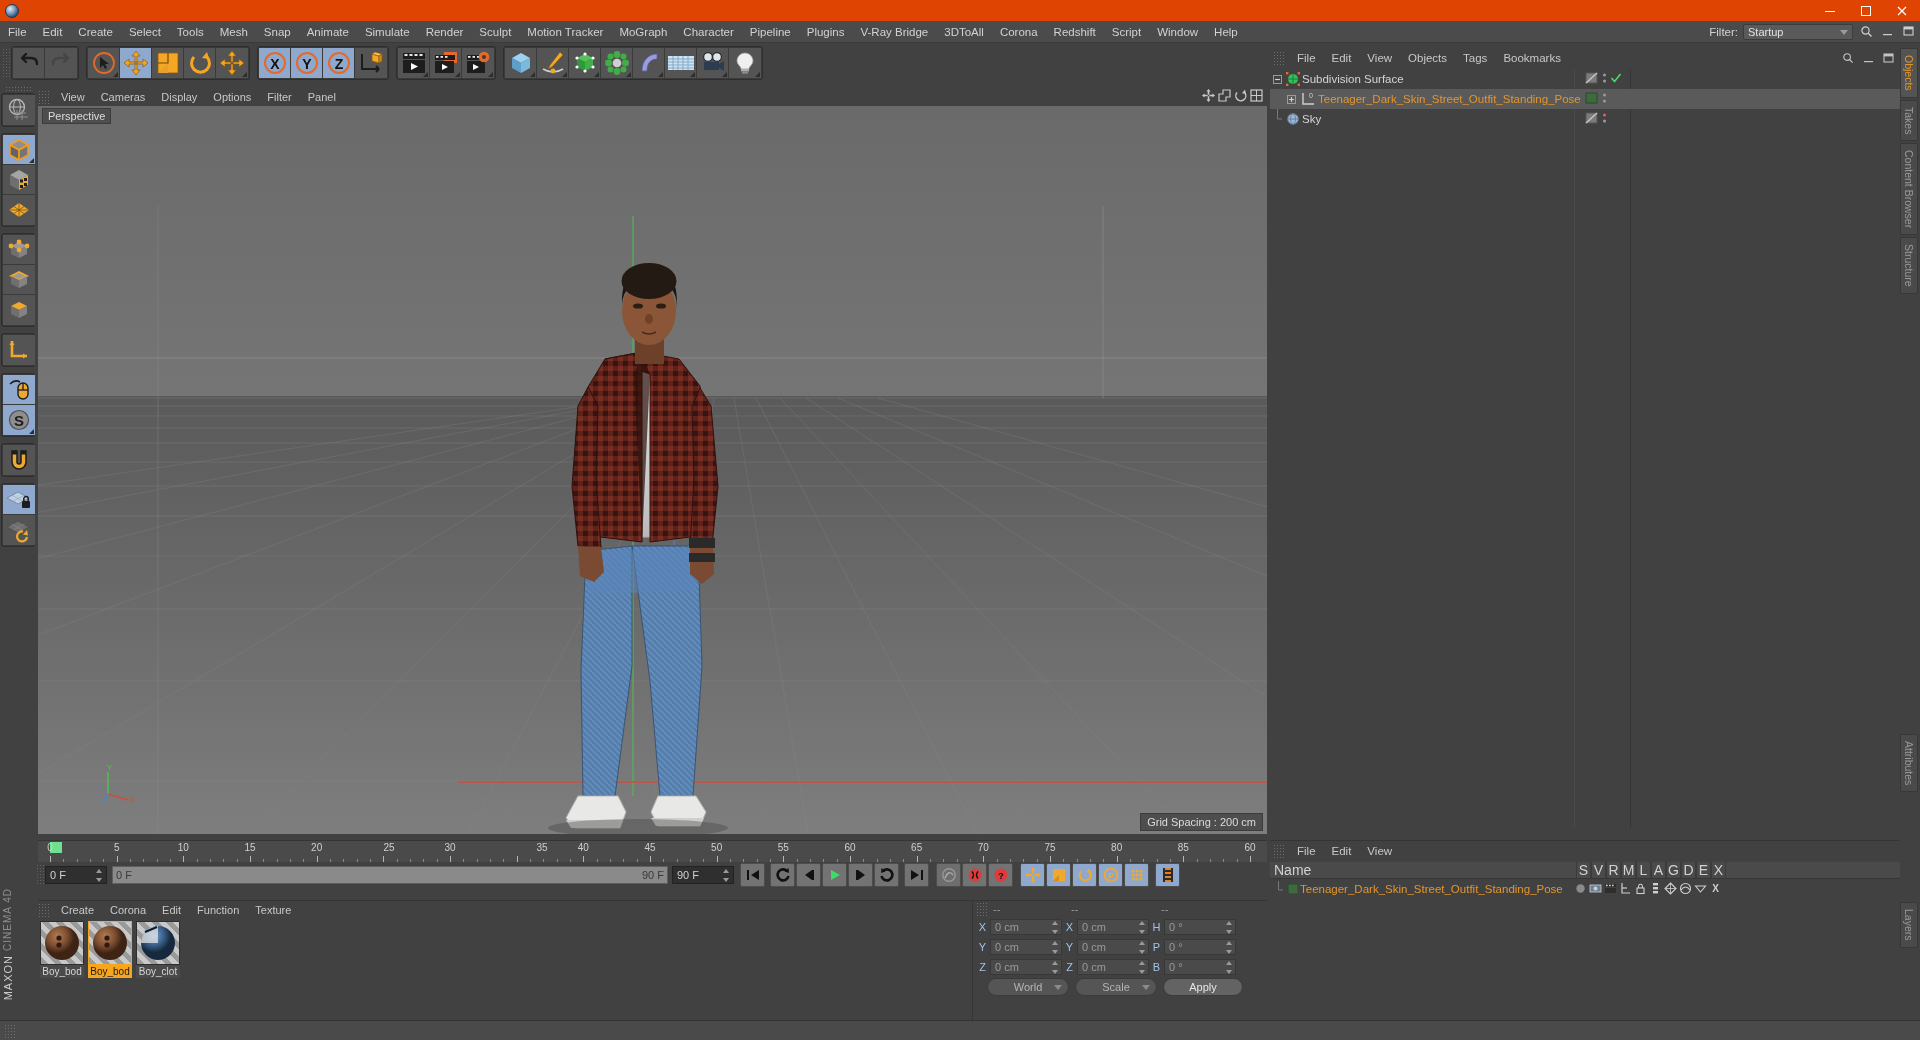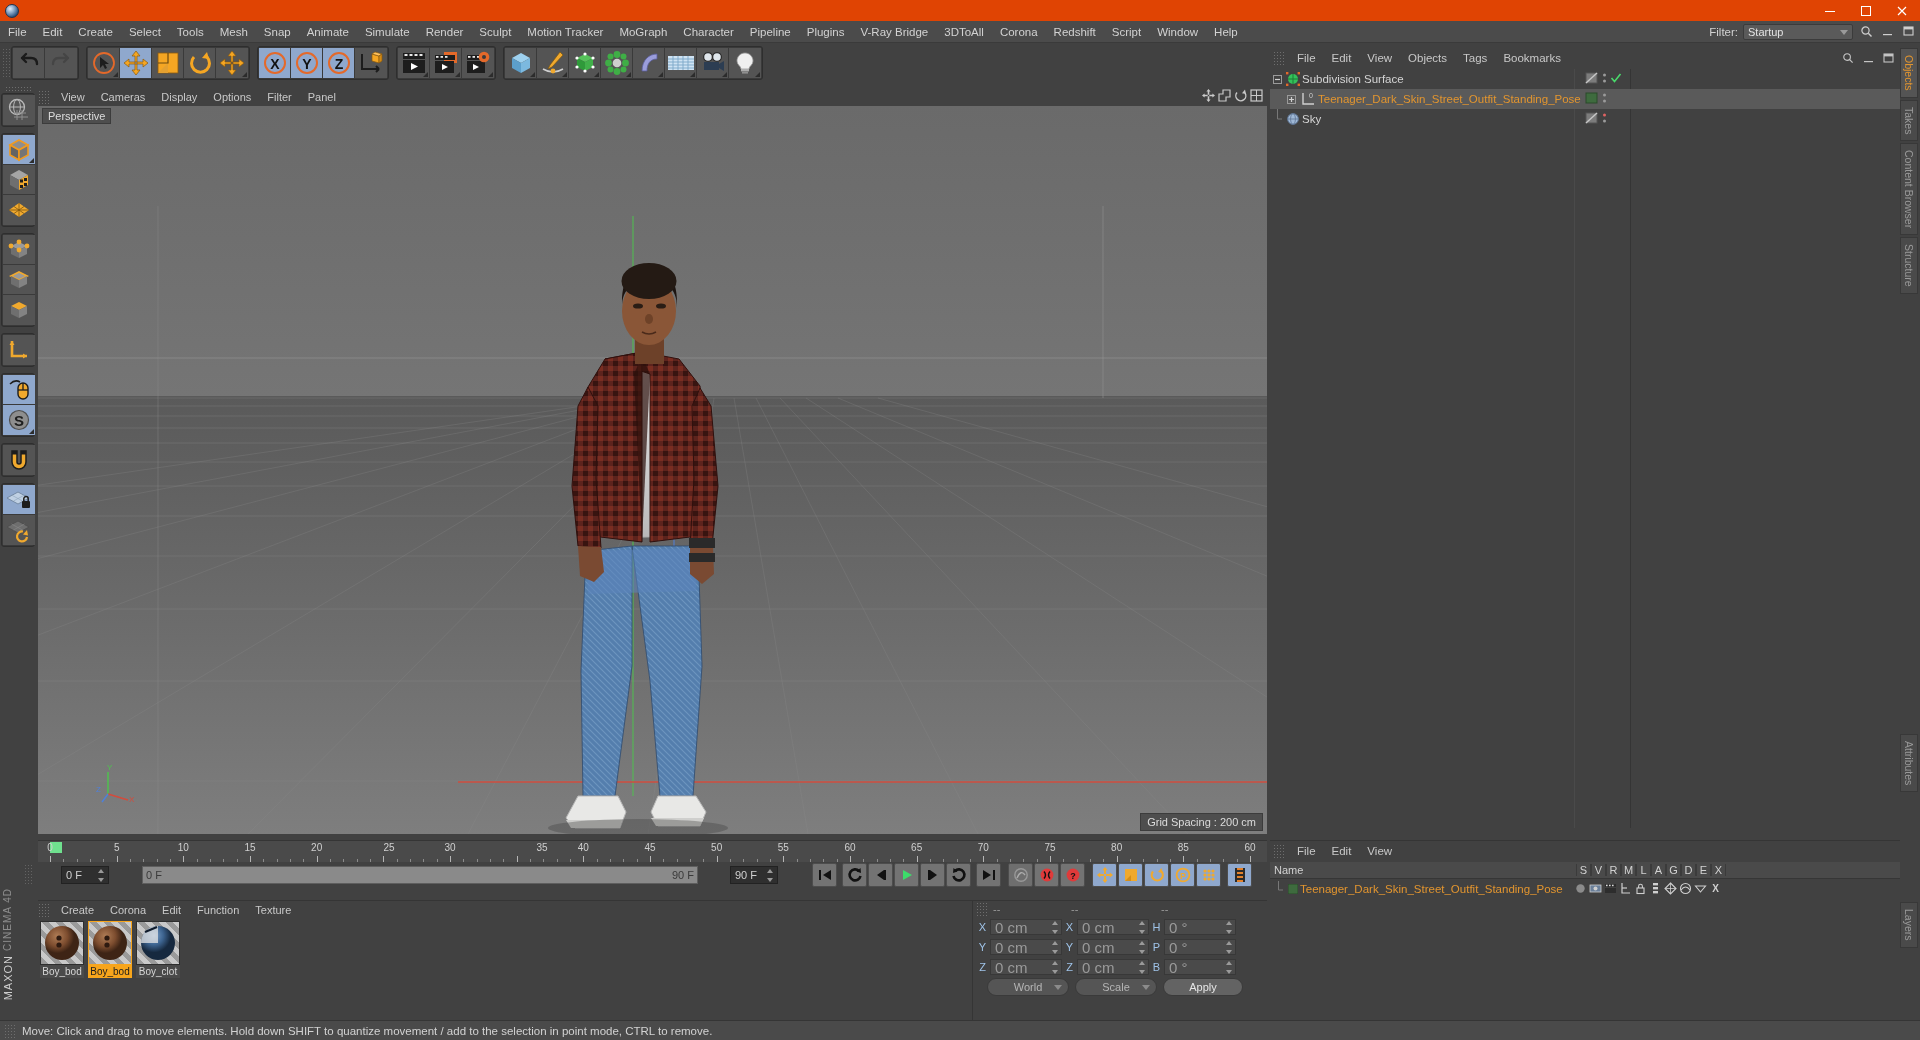--- a/index.html
+++ b/index.html
@@ -147,22 +147,22 @@
   #timeline {
     position:absolute; left:38px; top:840px; width:1229px; height:22px;
     background:#4a4a4a; border-top:1px solid #353535;
   }
   #tlruler { position:absolute; left:12px; top:0; right:0; height:22px; }
   #tlruler .tick { position:absolute; bottom:0; width:1px; background:#8b8b8b; }
   #tlruler .lbl { position:absolute; top:1px; color:#d0d0d0; font-size:10px; transform: translateX(-50%); }
   #tlgreen { position:absolute; left:12px; top:1px; width:12px; height:11px; background:#6fe08e; }
 
   #animbar {
-    position:absolute; left:24px; top:862px; width:1229px; height:26px;
-    background:#414141; display:flex; align-items:center;gap:28px;
+    position:absolute; left:36px; top:862px; width:1229px; height:26px;
+    background:#414141; display:flex; align-items:center;
   }
   .numfield {
     background:#2f2f2f; border:1px solid #222; color:#d0d0d0; font-size:11px;
     height:18px; display:flex; align-items:center; padding:0 4px; position:relative;
   }
   .spin { position:absolute; right:3px; top:2px; width:7px; height:13px; }
   .spin::before, .spin::after {
     content:""; position:absolute; left:0; border-left:3.5px solid transparent; border-right:3.5px solid transparent;
   }
   .spin::before { top:0; border-bottom:4px solid #9a9a9a; }
@@ -205,21 +205,21 @@
   #coordpanel {
     position:absolute; left:972px; top:900px; width:295px; height:120px;
     background:#414141; border-left:1px solid #353535; border-top:1px solid #353535;
   }
   #coordhead { display:flex; align-items:center; height:16px; color:#9a9a9a; font-size:11px; }
   #coordhead .g { width:12px;height:14px;background-image:radial-gradient(#6e6e6e 35%,transparent 36%);background-size:3px 3px;margin:0 5px 0 3px;}
   .coordrow { display:flex; align-items:center; height:20px; padding-left:4px; gap:2px; }
   .coordrow .ax { color:#9fc3e8; font-size:11px; width:11px; text-align:center; }
   .coordfield {
     width:72px; height:16px; background:#4a4a4a; border:1px solid #383838;
-    color:#9a9a9a; font-size:15px; display:flex; align-items:center; padding:0 4px; position:relative;
+    color:#9a9a9a; font-size:11px; display:flex; align-items:center; padding:0 4px; position:relative;
   }
   .coordfield .spin { right:2px; top:1px; }
   .btnflat {
     height:18px; background:#555; border:1px solid #3a3a3a; border-radius:9px;
     color:#b5b5b5; font-size:11px; display:flex; align-items:center; justify-content:center; position:relative;
   }
 
   
   #objpanel {
     position:absolute; left:1270px; top:48px; width:630px; height:780px; background:#414141;
@@ -241,21 +241,21 @@
   
   #lowpanel {
     position:absolute; left:1270px; top:840px; width:630px; height:180px; background:#414141;
     border-top:1px solid #353535;
   }
   #lowmenu { display:flex; align-items:center; height:20px; }
   #lowmenu .g { width:12px;height:14px;background-image:radial-gradient(#6e6e6e 35%,transparent 36%);background-size:3px 3px;margin:0 4px 0 3px;}
   #lowmenu .mi { color:#c8c8c8; font-size:11.5px; padding:0 8px; }
   #lowhdr {
     position:absolute; left:0; top:21px; width:630px; height:17px; background:#4a4a4a;
-    display:flex; align-items:center; color:#d2d2d2; font-size:11px; border-bottom:1px solid #363636;
+    display:flex; align-items:center; color:#d2d2d2; font-size:14px; border-bottom:1px solid #363636;
   }
   #lowhdr .nm { padding-left:4px; }
   #lowhdr .cols { position:absolute; left:306px; display:flex; }
   #lowhdr .cols span {
     width:15px; text-align:center; border-left:1px solid #3b3b3b; border-right:1px solid #3b3b3b;
   }
   #lowrow {
     position:absolute; left:0; top:39px; width:630px; height:18px;
     display:flex; align-items:center; font-size:11.5px; color:#e2952f;
   }
@@ -1511,14 +1511,13 @@
   <div class="rtab active">Objects</div>
   <div class="rtab">Takes</div>
   <div class="rtab">Content Browser</div>
   <div class="rtab">Structure</div>
   <div class="rtab" style="margin-top:440px;">Attributes</div>
   <div class="rtab" style="margin-top:110px;">Layers</div>
 </div>
 
 <div id="statusbar">
   <div class="g"></div>
-  <div class="txt">Move: Click and drag to move elements. Hold down SHIFT to quantize movement / add to the selection in point mode, CTRL to remove.</div>
 </div>
 
 </body></html>

